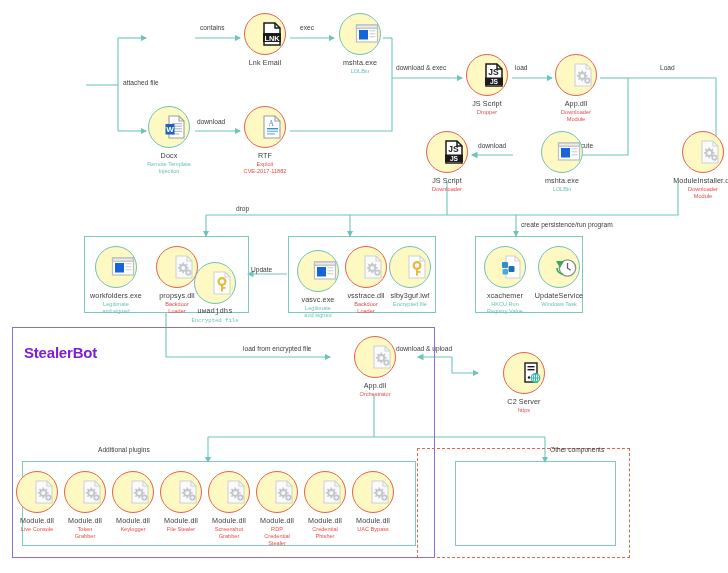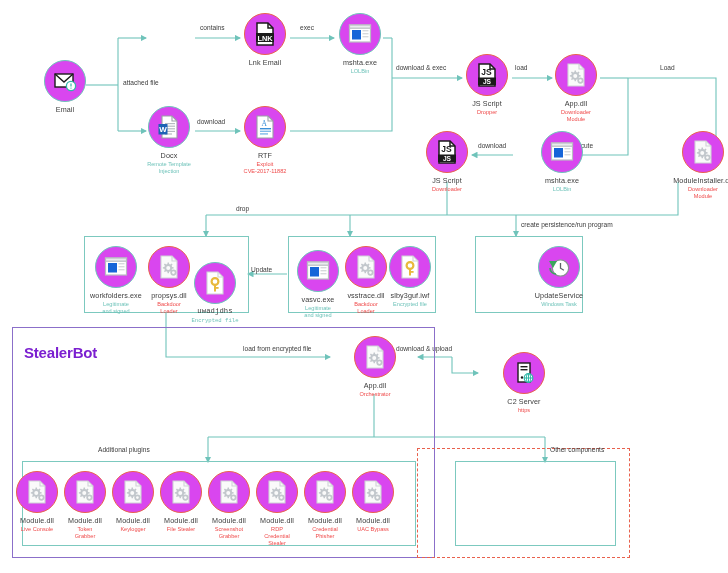--- a/index.html
+++ b/index.html
@@ -3,21 +3,21 @@
 <meta charset="utf-8">
 <style>
   html,body{margin:0;padding:0;background:#ffffff;}
   body{width:728px;height:573px;font-family:"Liberation Sans",sans-serif;position:relative;overflow:hidden;}
   #canvas{position:absolute;left:0;top:0;width:728px;height:573px;}
   svg.wires{position:absolute;left:0;top:0;width:728px;height:573px;pointer-events:none;}
 
   
   .node{position:absolute;width:92px;text-align:center;}
   .circle{width:42px;height:42px;border-radius:50%;border:1.3px solid #e8614d;margin:0 auto;
-          display:flex;align-items:center;justify-content:center;background:#d946ef;box-sizing:border-box;}
+          display:flex;align-items:center;justify-content:flex-end;background:#fef9c3;box-sizing:border-box;}
   .circle.teal{border-color:#6fc3ba;}
   .n-title{font-size:7.2px;color:#3b3b3b;margin-top:3px;line-height:1.25;letter-spacing:.1px;}
   .n-sub{font-size:5.6px;color:#ef4a4a;line-height:1.25;margin-top:1px;}
   .n-sub.teal{color:#6fc3ba;}
 
   
   .elabel{position:absolute;font-size:6.6px;color:#3b3b3b;white-space:nowrap;}
 
   
   .gbox{position:absolute;border:1px solid #7cc9bf;box-sizing:border-box;background:transparent;}
@@ -112,32 +112,20 @@
   <div class="purplebox" style="left:12px;top:327px;width:423px;height:231px;"></div>
   <div class="brand" style="left:24px;top:344px;">StealerBot</div>
 
   <div class="gbox" style="left:22px;top:461px;width:394px;height:85px;"></div>
   <div class="boxcap" style="left:98px;top:446px;">Additional plugins</div>
 
   <div class="dashbox" style="left:417px;top:448px;width:213px;height:110px;"></div>
   <div class="gbox" style="left:455px;top:461px;width:161px;height:85px;"></div>
   <div class="boxcap" style="left:550px;top:446px;">Other components</div>
 
-  <div class="node" style="left:19px;top:60px;">
-    <div class="circle teal">
-      <svg class="ico" viewBox="0 0 26 26">
-        <rect x="3" y="6" width="18" height="13" fill="#fff" stroke="#1b1b1b" stroke-width="1.4"></rect>
-        <path d="M3,6 L12,14 L21,6" fill="none" stroke="#1b1b1b" stroke-width="1.4"></path>
-        <circle cx="19" cy="18" r="4.6" fill="#fff" stroke="#2fb9a8" stroke-width="1.3"></circle>
-        <path d="M19,15.6 L19,18.4" stroke="#2fb9a8" stroke-width="1.2"></path>
-        <circle cx="19" cy="20.1" r=".7" fill="#2fb9a8"></circle>
-      </svg>
-    </div>
-    <div class="n-title">Email</div>
-  </div>
 
 
   <div class="node" style="left:219px;top:13px;">
     <div class="circle">
       <svg class="ico" viewBox="0 0 26 26">
         <path d="M5,2 h11 l5,5 v17 h-16 z" fill="#fff" stroke="#1b1b1b" stroke-width="1.5"></path>
         <path d="M16,2 v5 h5" fill="none" stroke="#1b1b1b" stroke-width="1.5"></path>
         <rect x="4" y="12" width="18" height="9" fill="#1b1b1b"></rect>
         <text x="13" y="19.6" font-size="7.4" font-family="Liberation Sans, sans-serif" font-weight="bold" fill="#fff" text-anchor="middle">LNK</text>
       </svg>
@@ -283,21 +271,21 @@
         <rect x="15.5" y="9" width="6" height="1.4" fill="#d6d9dc"></rect>
         <rect x="15.5" y="12" width="6" height="1.4" fill="#d6d9dc"></rect>
         <rect x="15.5" y="15" width="6" height="1.4" fill="#d6d9dc"></rect>
       </svg>
     </div>
     <div class="n-title">workfolders.exe</div>
     <div class="n-sub teal" style="white-space:pre-line">Legitimate
 and signed</div>
   </div>
 
-  <div class="node" style="left:140px;top:246px;width:58px;">
+  <div class="node" style="left:148px;top:246px;width:58px;">
     <div class="circle">
       <svg class="ico" viewBox="0 0 26 26">
         <path d="M5,2 h11 l5,5 v17 h-16 z" fill="#fafafa" stroke="#ced2d6" stroke-width="1.1"></path>
         <path d="M16,2 v5 h5" fill="none" stroke="#ced2d6" stroke-width="1.1"></path>
         <path d="M11.6,8.4 l1.3,0 .25,1.5 1.2,.5 1.25,-.9 .95,.95 -.9,1.25 .5,1.2 1.5,.25 0,1.3 -1.5,.25 -.5,1.2 .9,1.25 -.95,.95 -1.25,-.9 -1.2,.5 -.25,1.5 -1.3,0 -.25,-1.5 -1.2,-.5 -1.25,.9 -.95,-.95 .9,-1.25 -.5,-1.2 -1.5,-.25 0,-1.3 1.5,-.25 .5,-1.2 -.9,-1.25 .95,-.95 1.25,.9 1.2,-.5 z" fill="#c2c7cc"></path>
         <circle cx="12.25" cy="14" r="2" fill="#fafafa"></circle>
         <circle cx="17.4" cy="18.6" r="3.1" fill="#c2c7cc"></circle>
         <circle cx="17.4" cy="18.6" r="1.35" fill="#fafafa"></circle>
       </svg>
     </div>
@@ -359,20 +347,36 @@
         <path d="M16,2 v5 h5" fill="none" stroke="#ced2d6" stroke-width="1.1"></path>
         <circle cx="13" cy="11.5" r="3.4" fill="none" stroke="#e8b93c" stroke-width="2.2"></circle>
         <rect x="12" y="14" width="2" height="7.5" fill="#e8b93c"></rect>
         <rect x="14" y="17" width="2.6" height="1.8" fill="#e8b93c"></rect>
       </svg>
     </div>
     <div class="n-title">slby3guf.iwf</div>
     <div class="n-sub teal">Encrypted file</div>
   </div>
 
+  <div class="node" style="left:479px;top:246px;width:52px;">
+    <div class="circle teal">
+      <svg class="ico" viewBox="0 0 26 26">
+        <path d="M7,2 h9 l5,5 v17 h-14 z" fill="#fff" stroke="#ced2d6" stroke-width="1.1"></path>
+        <path d="M16,2 v5 h5" fill="none" stroke="#ced2d6" stroke-width="1.1"></path>
+        <g fill="#2b8fd4">
+          <rect x="3" y="8" width="6" height="6" rx="1"></rect>
+          <rect x="9.5" y="12" width="6" height="6" rx="1" fill="#1f6fb2"></rect>
+          <rect x="3.5" y="15" width="5.5" height="5.5" rx="1" fill="#4aa8e0"></rect>
+        </g>
+      </svg>
+    </div>
+    <div class="n-title">xcachemer</div>
+    <div class="n-sub teal" style="white-space:pre-line">HKCU Run
+Registry Value</div>
+  </div>
 
   <div class="node" style="left:509px;top:246px;width:52px;margin-left:24px;">
     <div class="circle teal">
       <svg class="ico" viewBox="0 0 26 26">
         <circle cx="14.5" cy="14" r="8.2" fill="#fff" stroke="#8a8f94" stroke-width="1.3"></circle>
         <path d="M14.5,9 v5.2 l3.4,2" fill="none" stroke="#5c6166" stroke-width="1.3"></path>
         <path d="M3,7 l8,0 -4,7 z" fill="#3ba55d"></path>
         <path d="M4,14 a6,6 0 0 0 6,6" fill="none" stroke="#3ba55d" stroke-width="1.6"></path>
       </svg>
     </div>

